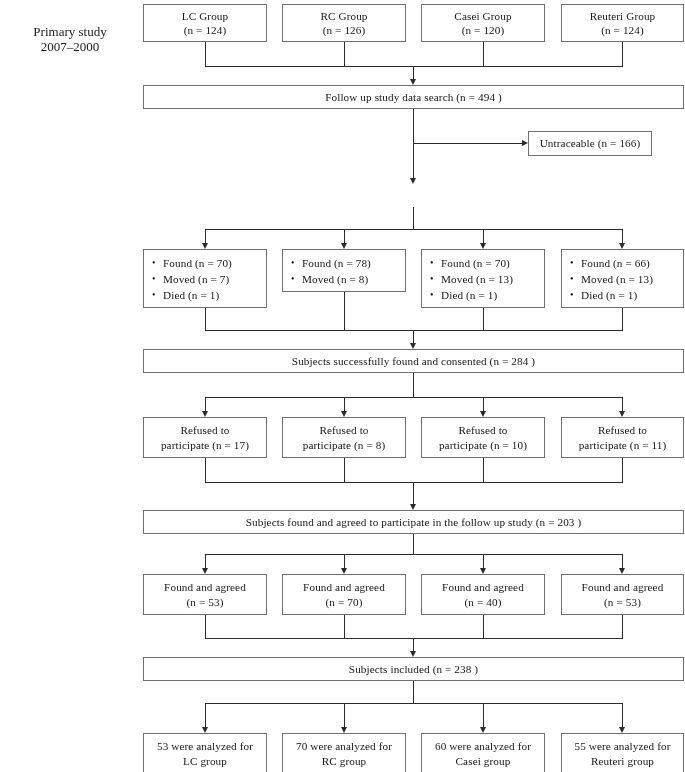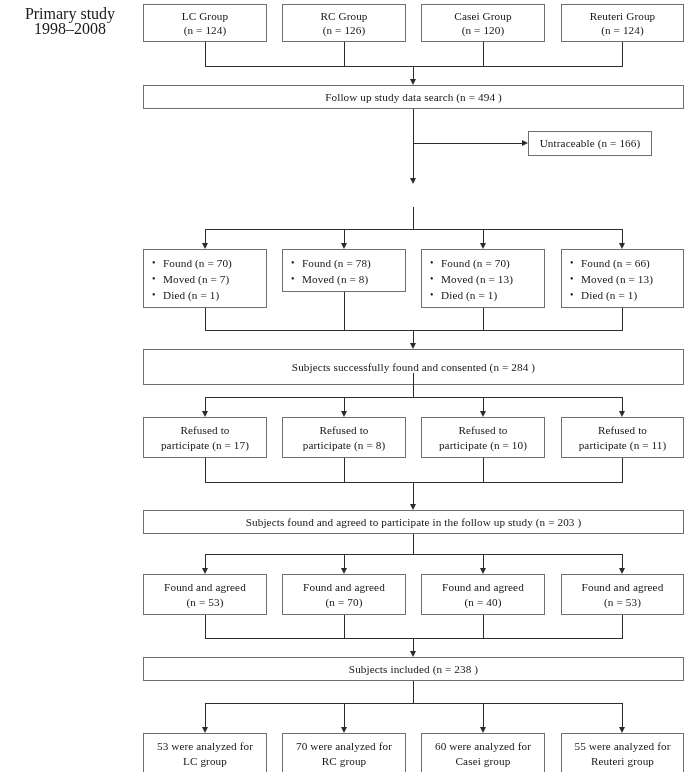--- a/index.html
+++ b/index.html
@@ -47,25 +47,26 @@
     width:11px;
     flex:0 0 11px;
     text-align:left;
     font-size:10px;
     line-height:16px;
   }
   
   .stage-label{
     position:absolute;
     text-align:center;
-    font-size:16px;
+    font-size:13px;
     line-height:15px;
     color:#1a1a1a;
     width:140px;
     left:0;
+    margin-top:18px;
   }
   
   .vline{
     position:absolute;
     width:1px;
     background:#2b2b2b;
   }
   .hline{
     position:absolute;
     height:1px;
@@ -86,21 +87,21 @@
     border-left:6px solid #2b2b2b;
   }
 </style>
 </head>
 <body>
 
 <div id="canvas">
 
   <div class="stage-label" style="top:6px;">
     <div>Primary study</div>
-    <div>1998–2008</div>
+    <div>2007–2000</div>
   </div>
 
   <div class="box" style="left:143px;top:4px;width:124px;height:38px;">
     <div class="lines">
       <div>LC Group</div>
       <div>(n = 124)</div>
     </div>
   </div>
   <div class="box" style="left:282px;top:4px;width:124px;height:38px;">
     <div class="lines">
@@ -211,21 +212,21 @@
   </div>
 
   <div class="vline" style="left:205px;top:308px;height:22px;"></div>
   <div class="vline" style="left:344px;top:292px;height:38px;"></div>
   <div class="vline" style="left:483px;top:308px;height:22px;"></div>
   <div class="vline" style="left:622px;top:308px;height:22px;"></div>
   <div class="hline" style="left:205px;top:330px;width:418px;"></div>
   <div class="vline" style="left:413px;top:330px;height:13px;"></div>
   <div class="arrow-down" style="left:410px;top:343px;"></div>
 
-  <div class="box" style="left:143px;top:349px;width:541px;height:36px;">
+  <div class="box" style="left:143px;top:349px;width:541px;height:24px;">
     <div class="lines">Subjects successfully found and consented (n = 284 )</div>
   </div>
 
   <div class="vline" style="left:413px;top:373px;height:24px;"></div>
   <div class="hline" style="left:205px;top:397px;width:418px;"></div>
   <div class="vline" style="left:205px;top:397px;height:14px;"></div>
   <div class="vline" style="left:344px;top:397px;height:14px;"></div>
   <div class="vline" style="left:483px;top:397px;height:14px;"></div>
   <div class="vline" style="left:622px;top:397px;height:14px;"></div>
   <div class="arrow-down" style="left:202px;top:411px;"></div>

